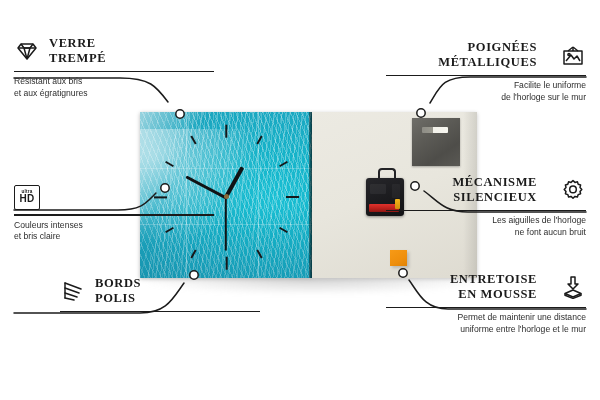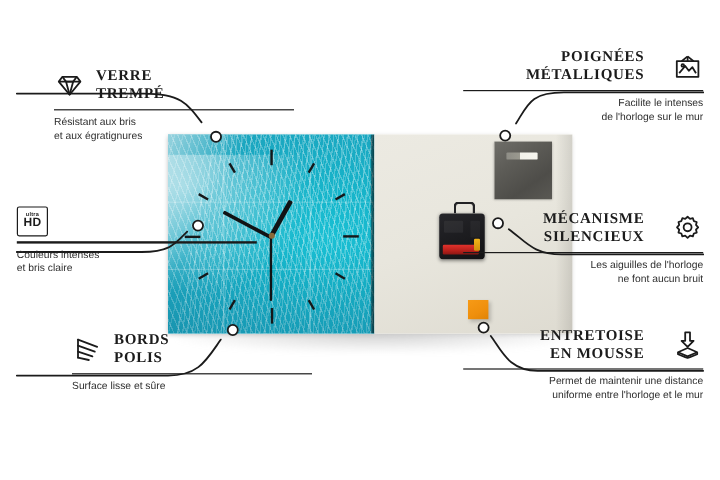--- a/index.html
+++ b/index.html
@@ -355,40 +355,40 @@
     <g fill="#ffffff" stroke="#1b1b1b" stroke-width="1.5">
       <circle cx="180" cy="114" r="4.2"></circle>
       <circle cx="165" cy="188" r="4.2"></circle>
       <circle cx="194" cy="275" r="4.2"></circle>
       <circle cx="421" cy="113" r="4.2"></circle>
       <circle cx="415" cy="186" r="4.2"></circle>
       <circle cx="403" cy="273" r="4.2"></circle>
     </g>
   </svg>
 
-  <div class="feature left" style="top:56px;margin-left:31px;">
+  <div class="feature left" style="top:36px;">
     <div class="feature-head">
       <span class="feature-icon">
         <svg viewBox="0 0 24 24" width="24" height="24" fill="none" stroke="currentColor" stroke-width="1.5" stroke-linejoin="round">
           <path d="M3 9 L6 5 L18 5 L21 9 L12 20 Z"></path>
           <path d="M3 9 H21"></path>
             <path d="M6 5 L9 9 L12 20"></path>
             <path d="M18 5 L15 9 L12 20"></path>
             <path d="M9 9 H15"></path>
         </svg>
       </span>
       <span class="feature-title">VERRE
 TREMPÉ</span>
     </div>
     <div class="feature-rule"></div>
     <div class="feature-sub">Résistant aux bris
 et aux égratignures</div>
   </div>
 
-  <div class="feature left" style="top:171px;">
+  <div class="feature left" style="top:184px;">
     <div class="feature-head">
       <span class="feature-icon">
         <span class="hd-badge">
           <span class="ultra">ultra</span>
           <span class="hd">HD</span>
         </span>
       </span>
     </div>
     <div class="feature-rule"></div>
     <div class="feature-sub">Couleurs intenses
@@ -403,40 +403,39 @@
             <path d="M4 9 L18 14"></path>
             <path d="M4 14 L16 18"></path>
             <path d="M4 19 L13 21"></path>
           <path d="M4 4 L4 19"></path>
         </svg>
       </span>
       <span class="feature-title">BORDS
 POLIS</span>
     </div>
     <div class="feature-rule"></div>
-    <div class="feature-sub">Surface lisse et sûre</div>
   </div>
 
   <div class="feature right" style="top:40px;">
     <div class="feature-head">
       <span class="feature-icon">
         <svg viewBox="0 0 24 24" width="24" height="24" fill="none" stroke="currentColor" stroke-width="1.5" stroke-linejoin="round">
           <rect x="3" y="8" width="18" height="13"></rect>
           <path d="M5 18 L10 12 L13 16 L16 13 L19 18"></path>
           <circle cx="8" cy="11.5" r="1.1"></circle>
           <path d="M12 8 L12 4"></path>
             <path d="M12 4 L7 8"></path>
             <path d="M12 4 L17 8"></path>
         </svg>
       </span>
       <span class="feature-title">POIGNÉES
 MÉTALLIQUES</span>
     </div>
     <div class="feature-rule"></div>
-    <div class="feature-sub">Facilite le intenses
+    <div class="feature-sub">Facilite le uniforme
 de l'horloge sur le mur</div>
   </div>
 
   <div class="feature right" style="top:272px;">
     <div class="feature-head">
       <span class="feature-icon">
         <svg viewBox="0 0 24 24" width="24" height="24" fill="none" stroke="currentColor" stroke-width="1.5" stroke-linejoin="round">
           <path d="M10 2 L14 2 L14 9 L17 9 L12 14 L7 9 L10 9 Z"></path>
           <path d="M12 15 L20 18.5 L12 22 L4 18.5 Z"></path>
           <path d="M4 18.5 L4 20.2 L12 23.4 L20 20.2 L20 18.5"></path>

